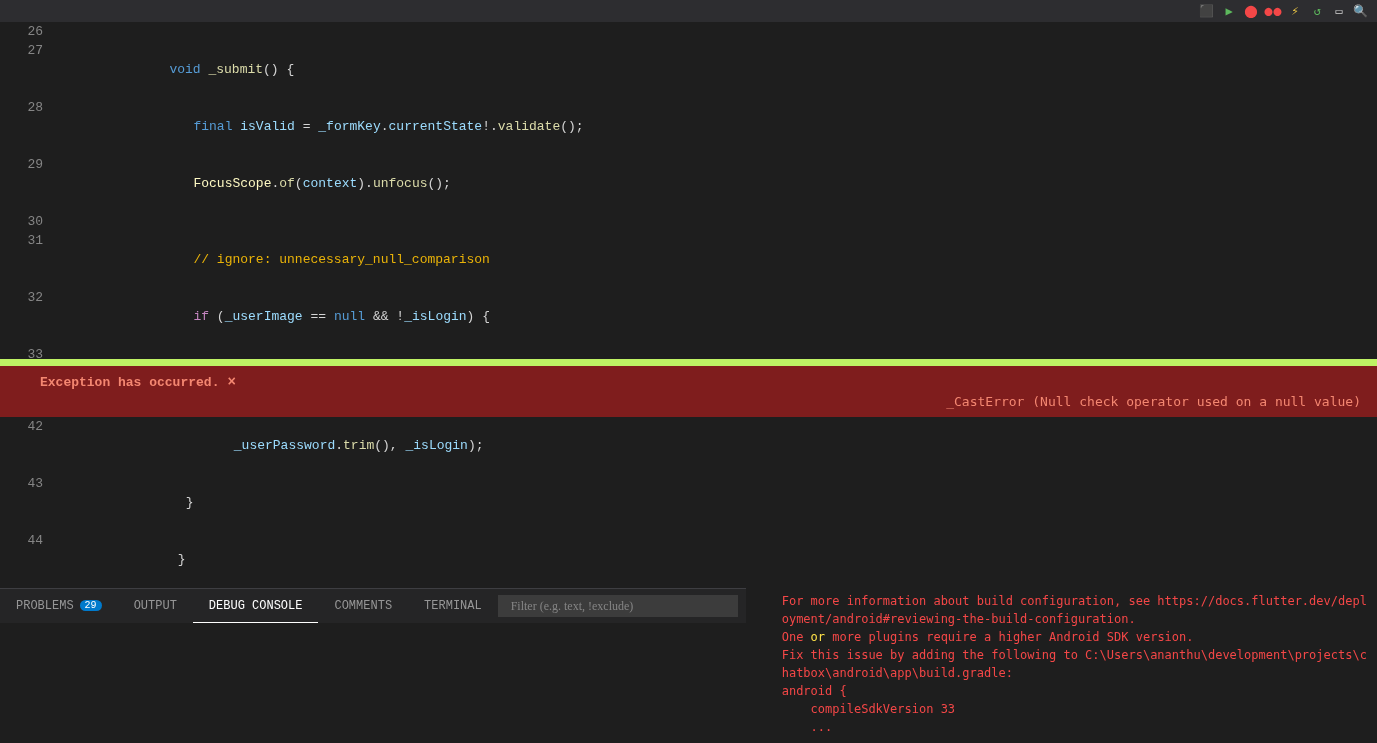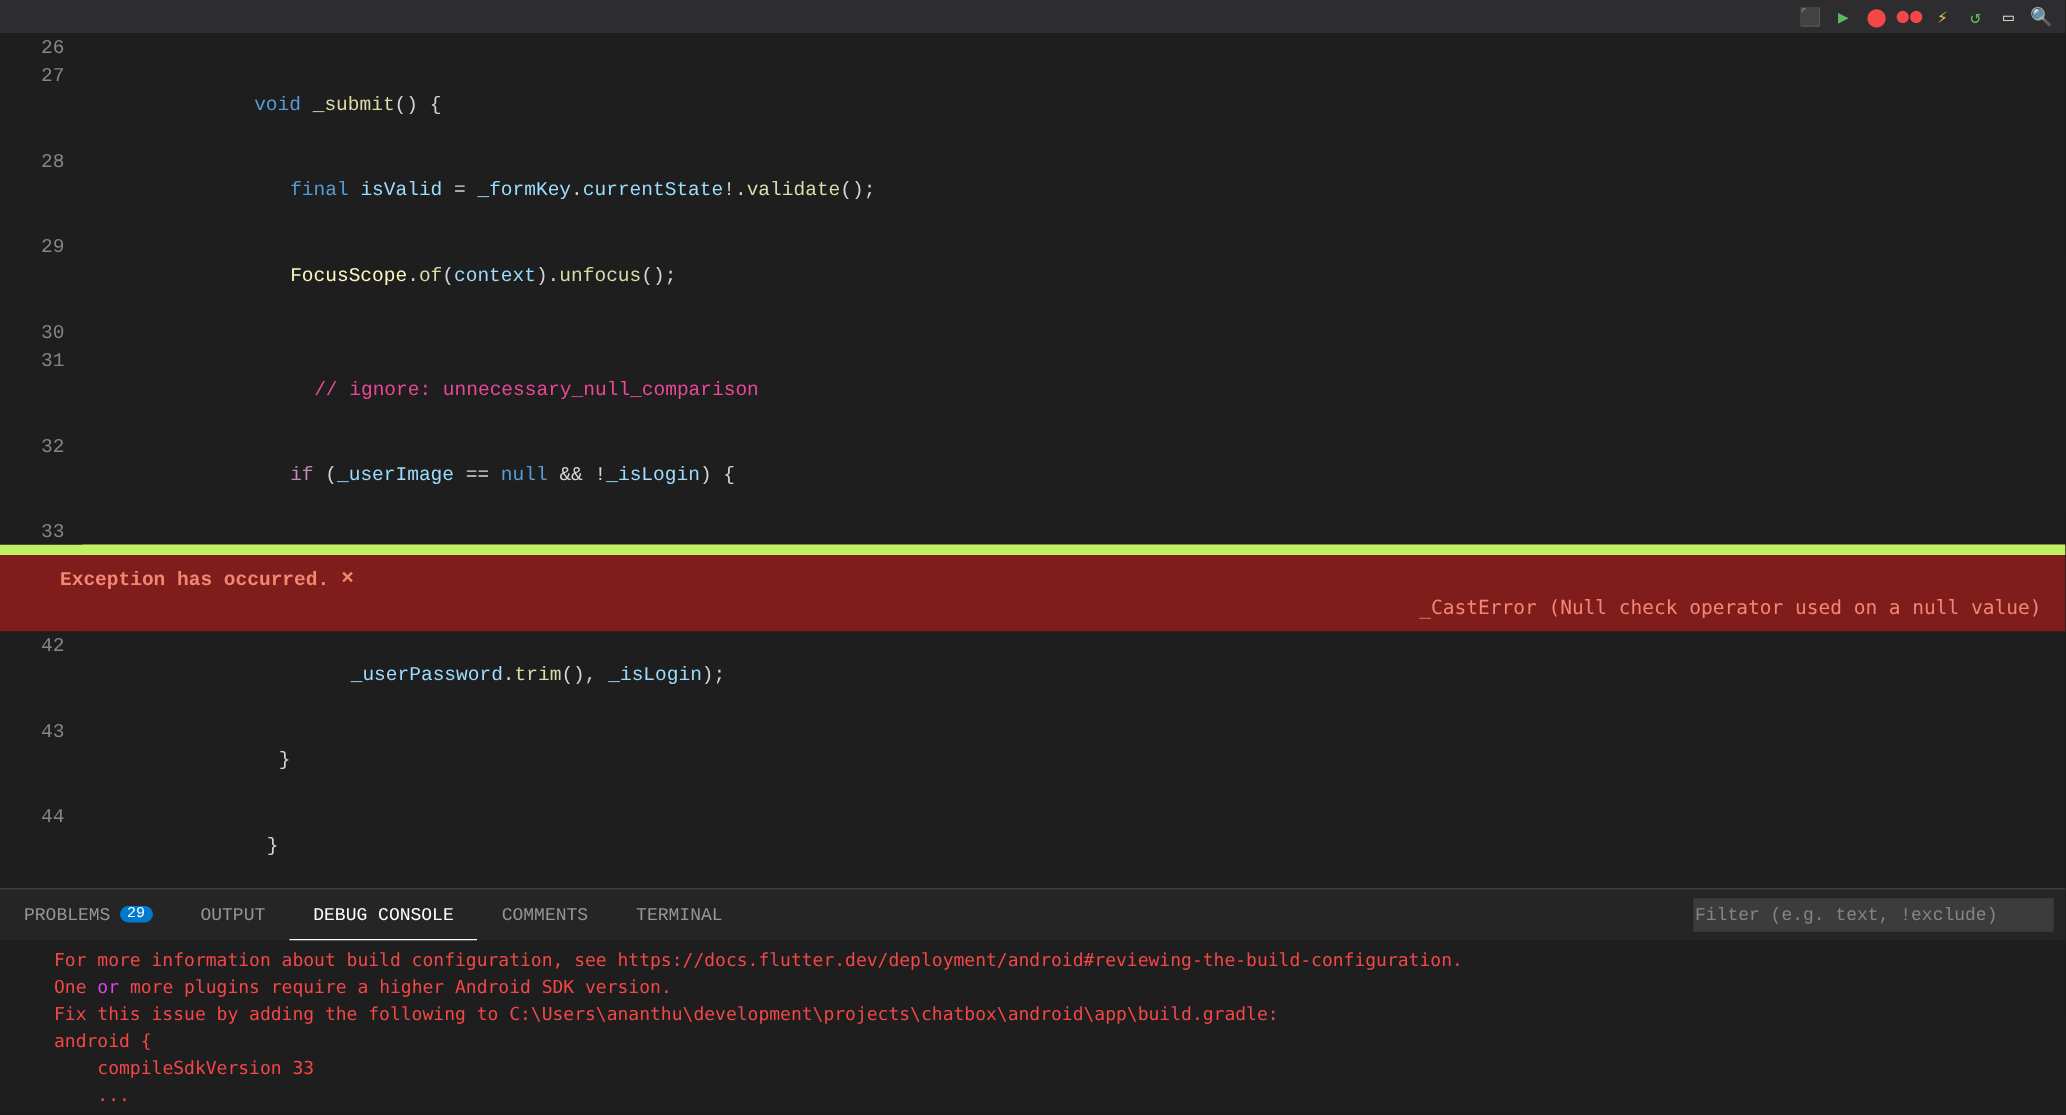--- a/index.html
+++ b/index.html
@@ -76,21 +76,21 @@
       flex: 1;
       padding-left: 4px;
       white-space: pre;
       font-family: Liberation Mono, monospace;
     }
 
     
     .kw { color: #569cd6; }       
     .kw2 { color: #c586c0; }      
     .fn { color: #dcdcaa; }      
-    .cmt { color: #ec4899; margin-left: 16px; }      
+    .cmt { color: #eab308; }      
     .var { color: #9cdcfe; }      
     .cls { color: #fef9c3; }      
     .op { color: #d4d4d4; }       
     .prop { color: #9cdcfe; }     
     .punct { color: #d4d4d4; }
 
     
     .exception-banner {
       background: #7f1d1d;
       border-top: 7px solid #bef264;
@@ -160,23 +160,23 @@
 
     .panel-filter {
       margin-left: auto;
       margin-right: 8px;
     }
 
     .panel-filter input {
       background: #3c3c3c;
       border: 1px solid #3c3c3c;
       color: #cccccc;
-      padding: 2px 0;
+      padding: 2px 12px;
       font-size: 12px;
-      font-family: Liberation Mono, monospace;
+      font-family: Liberation Serif, serif;
       width: 240px;
       height: 22px;
     }
 
     .panel-filter input::placeholder {
       color: #858585;
     }
 
     
     .debug-console {
@@ -193,21 +193,21 @@
 
     .console-line {
       color: #f44747;
       white-space: pre-wrap;
       word-break: break-all;
       margin-left: 28px;
     }
 
     .bottom-section {
       display: flex;
-      flex-direction: column;
+      flex-direction: row;
       flex-shrink: 0;
     }
   </style>
 </head>
 <body>
 
 <div class="top-toolbar">
   <span class="toolbar-icon">⬛</span>
   <span class="toolbar-icon" style="color:#5db85d;">▶</span>
   <span class="toolbar-icon" style="color:#f44747;">⬤</span>
@@ -327,20 +327,20 @@
     <div class="panel-tab">
       <span>TERMINAL</span>
     </div>
     <div class="panel-filter">
       <input type="text" placeholder="Filter (e.g. text, !exclude)" style="">
     </div>
   </div>
 
   <div class="debug-console">
     <div class="console-line">For more information about build configuration, see https://docs.flutter.dev/deployment/android#reviewing-the-build-configuration.</div>
-    <div class="console-line">One <span style="color:#d946ef;">or</span> more plugins require a higher Android SDK version.</div>
+    <div class="console-line">One <span style="color:#fde047;">or</span> more plugins require a higher Android SDK version.</div>
     <div class="console-line">Fix this issue by adding the following to C:\Users\ananthu\development\projects\chatbox\android\app\build.gradle:</div>
     <div class="console-line">android {</div>
     <div class="console-line">    compileSdkVersion 33</div>
     <div class="console-line">    ...</div>
   </div>
 
 </div>
 
 </body></html>

